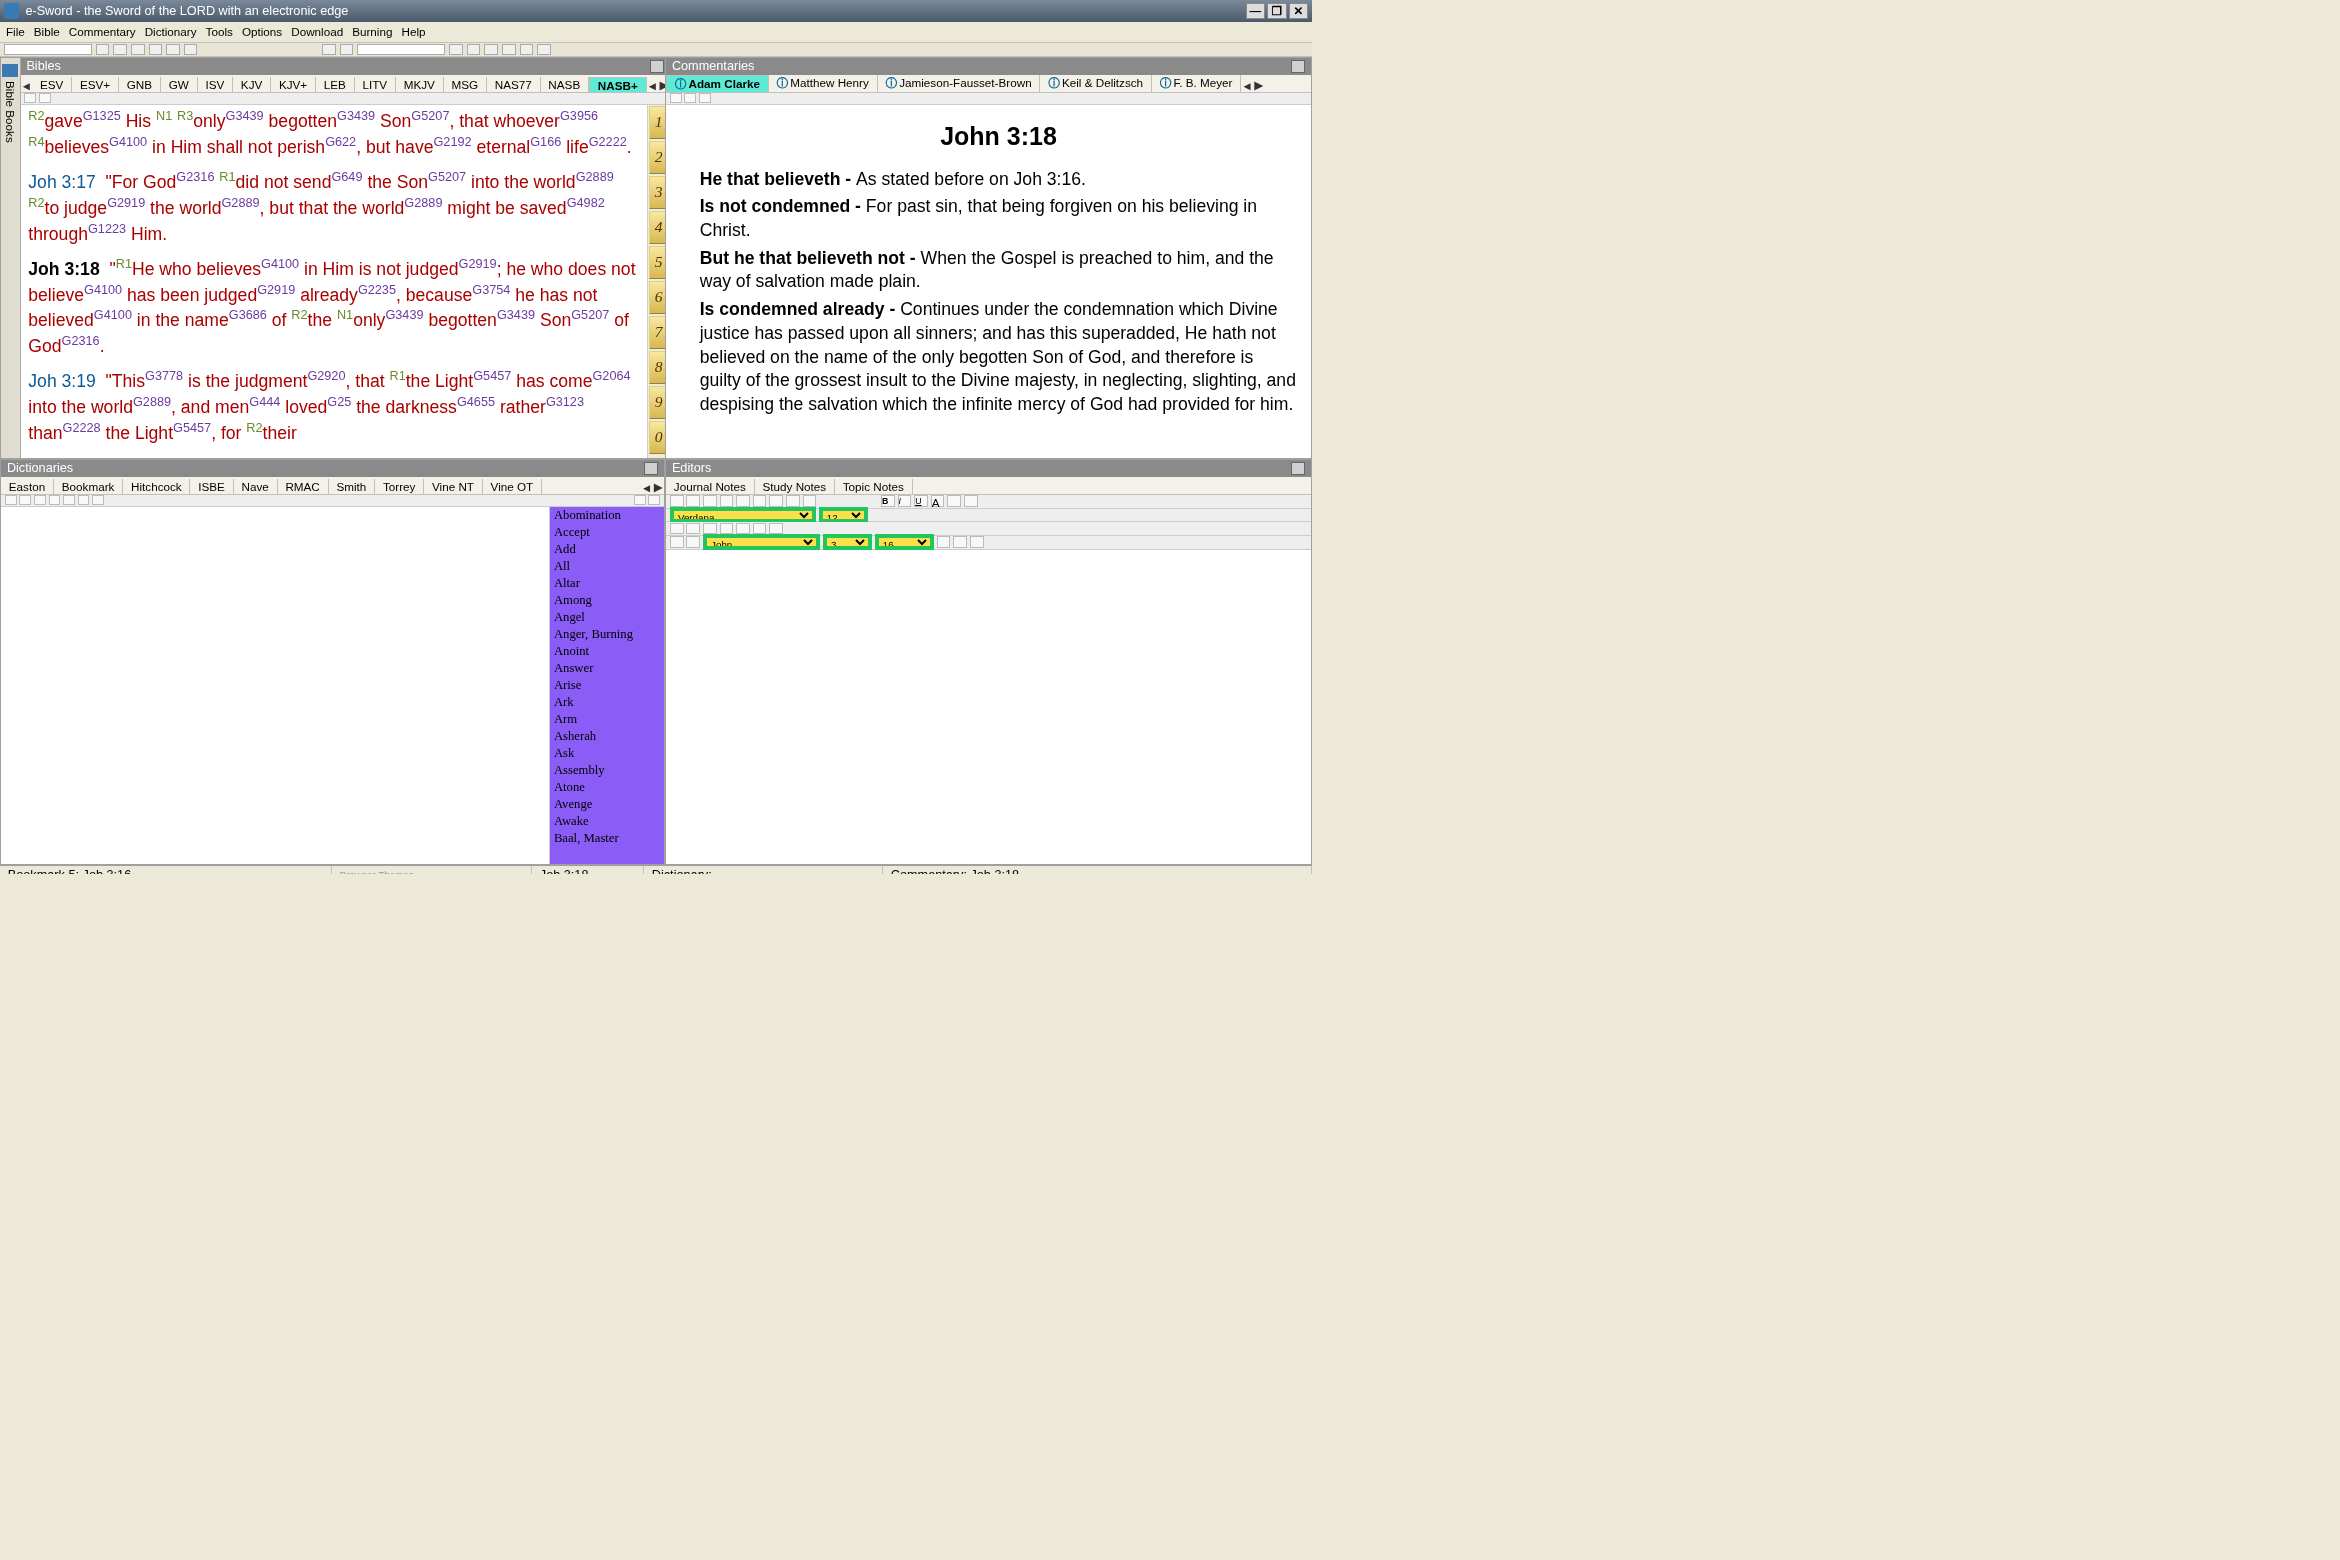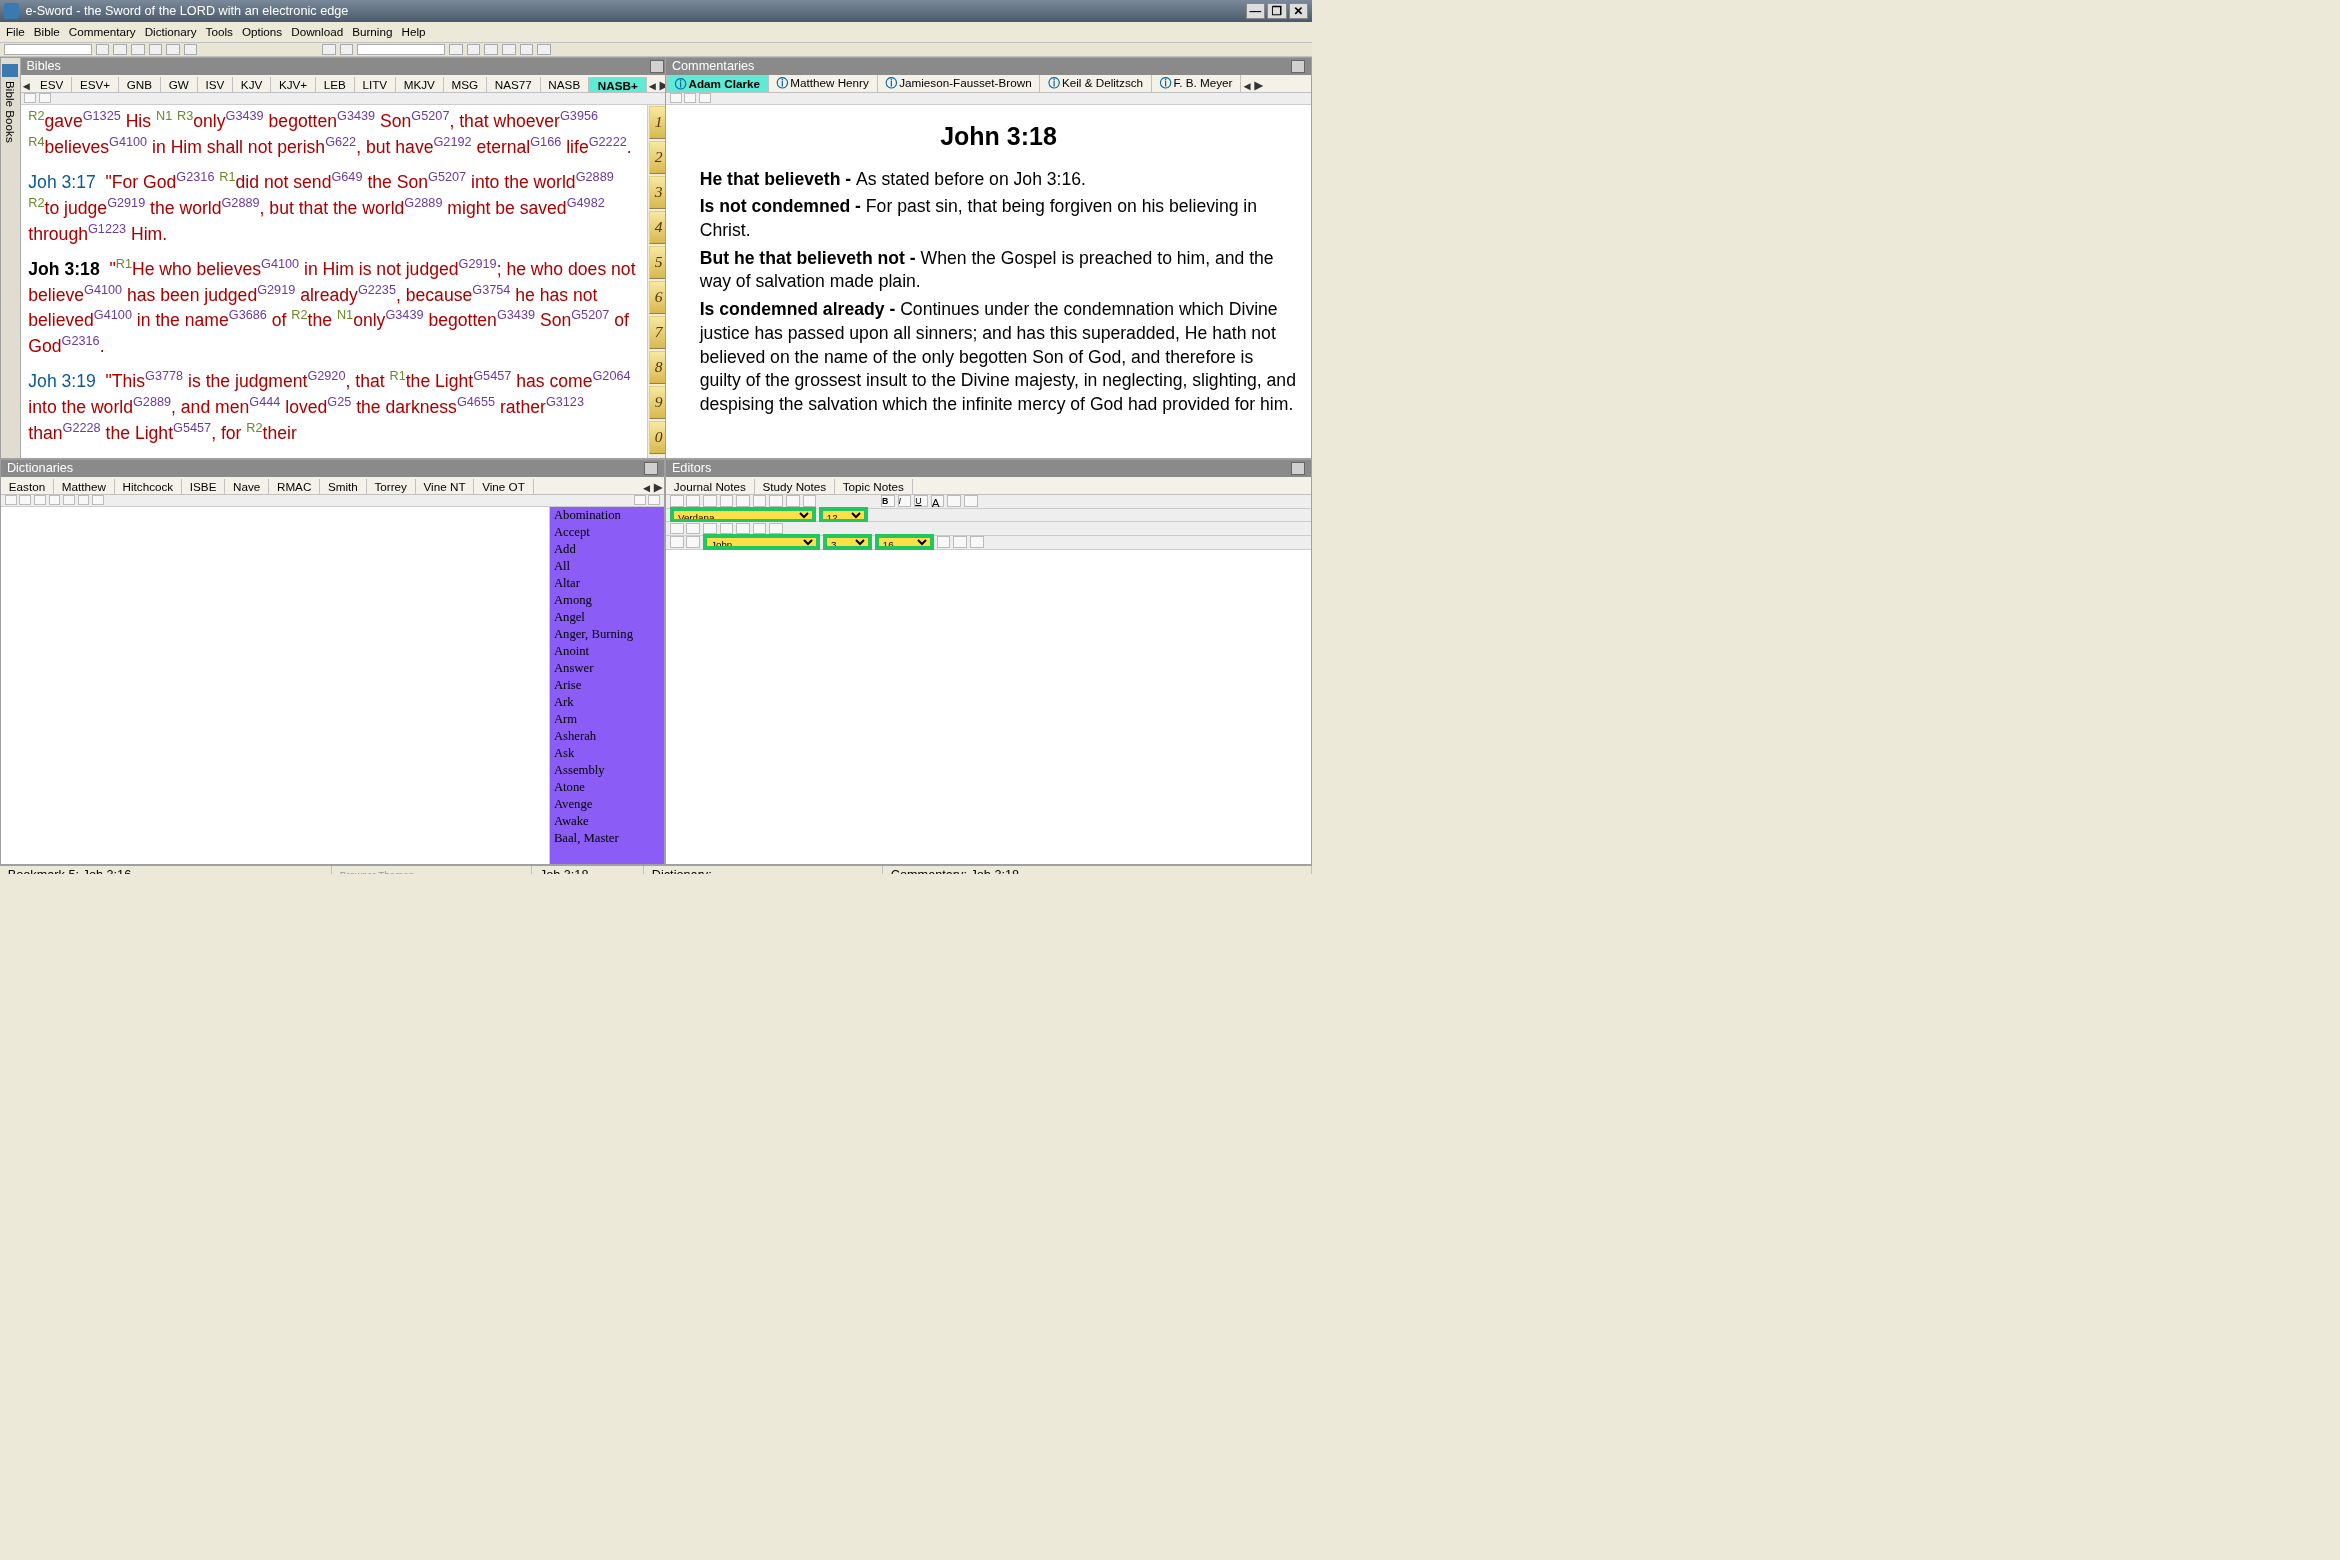--- a/index.html
+++ b/index.html
@@ -193,21 +193,21 @@
   </div>
 
   <div class="panel">
     <div class="panel-hdr">
       <span>Dictionaries</span>
       <span class="spacer"></span>
       <span class="pin"></span>
     </div>
     <div class="tabstrip" id="dict-tabs">
         <span class="tab">Easton</span>
-        <span class="tab">Matthew</span>
+        <span class="tab">Bookmark</span>
         <span class="tab">Hitchcock</span>
         <span class="tab">ISBE</span>
         <span class="tab">Nave</span>
         <span class="tab">RMAC</span>
         <span class="tab">Smith</span>
         <span class="tab">Torrey</span>
         <span class="tab">Vine NT</span>
         <span class="tab">Vine OT</span>
         <span style="flex:1"></span>
         <span class="nav">◄</span>

